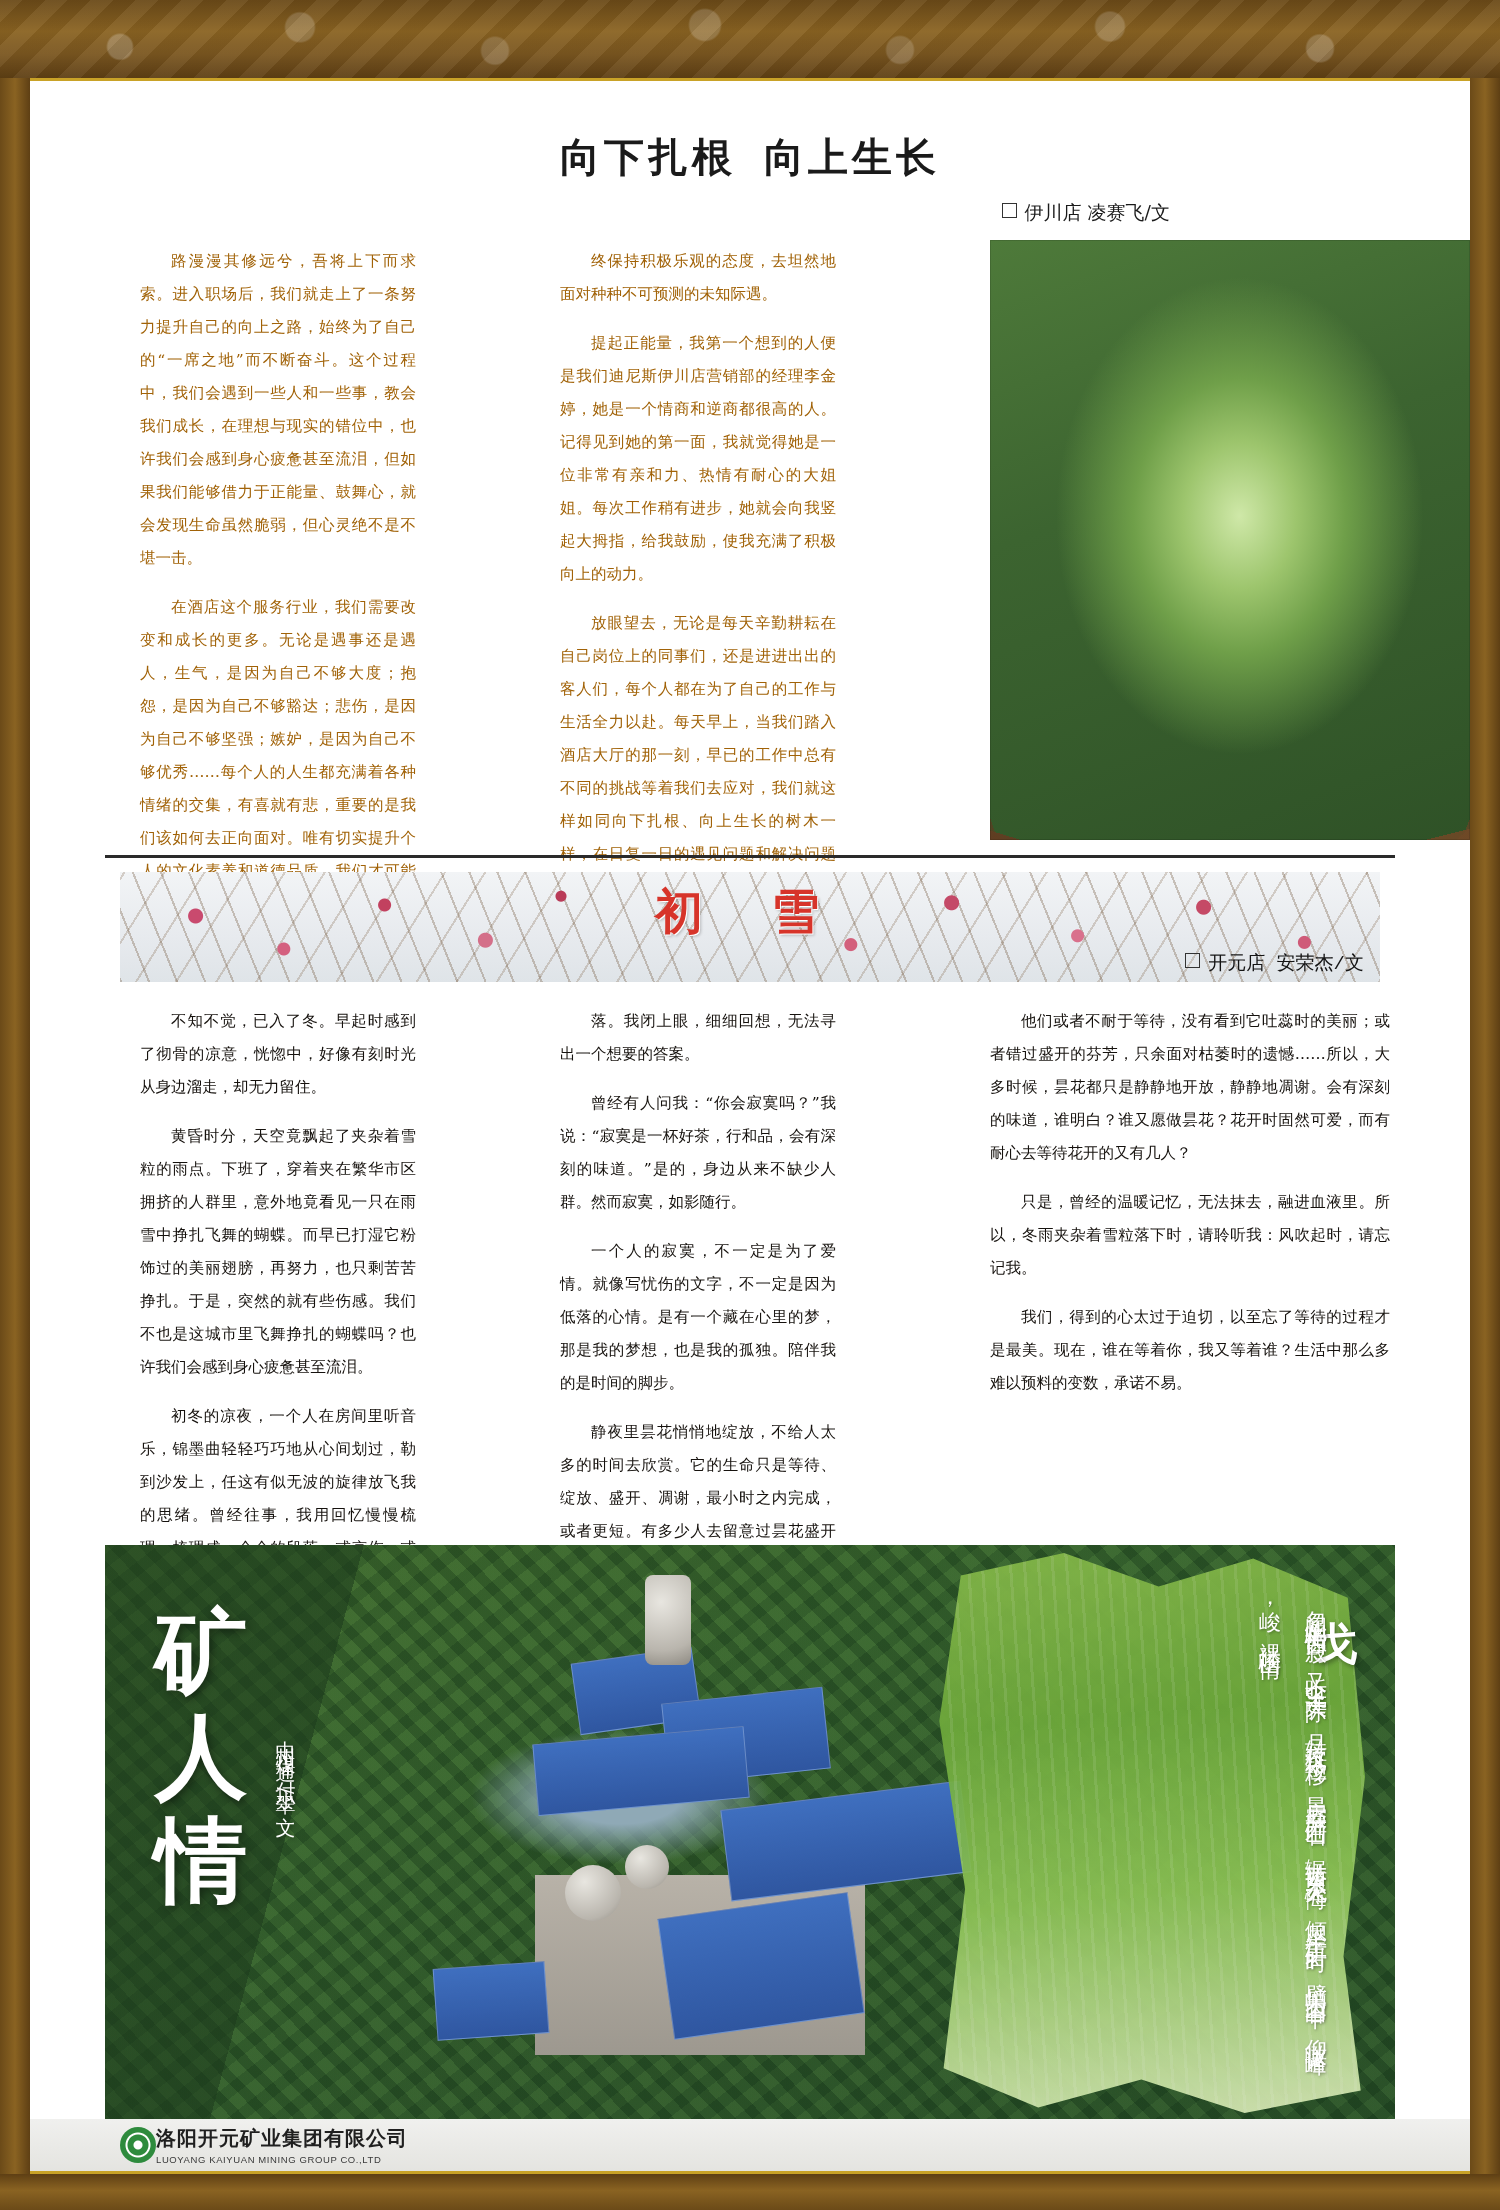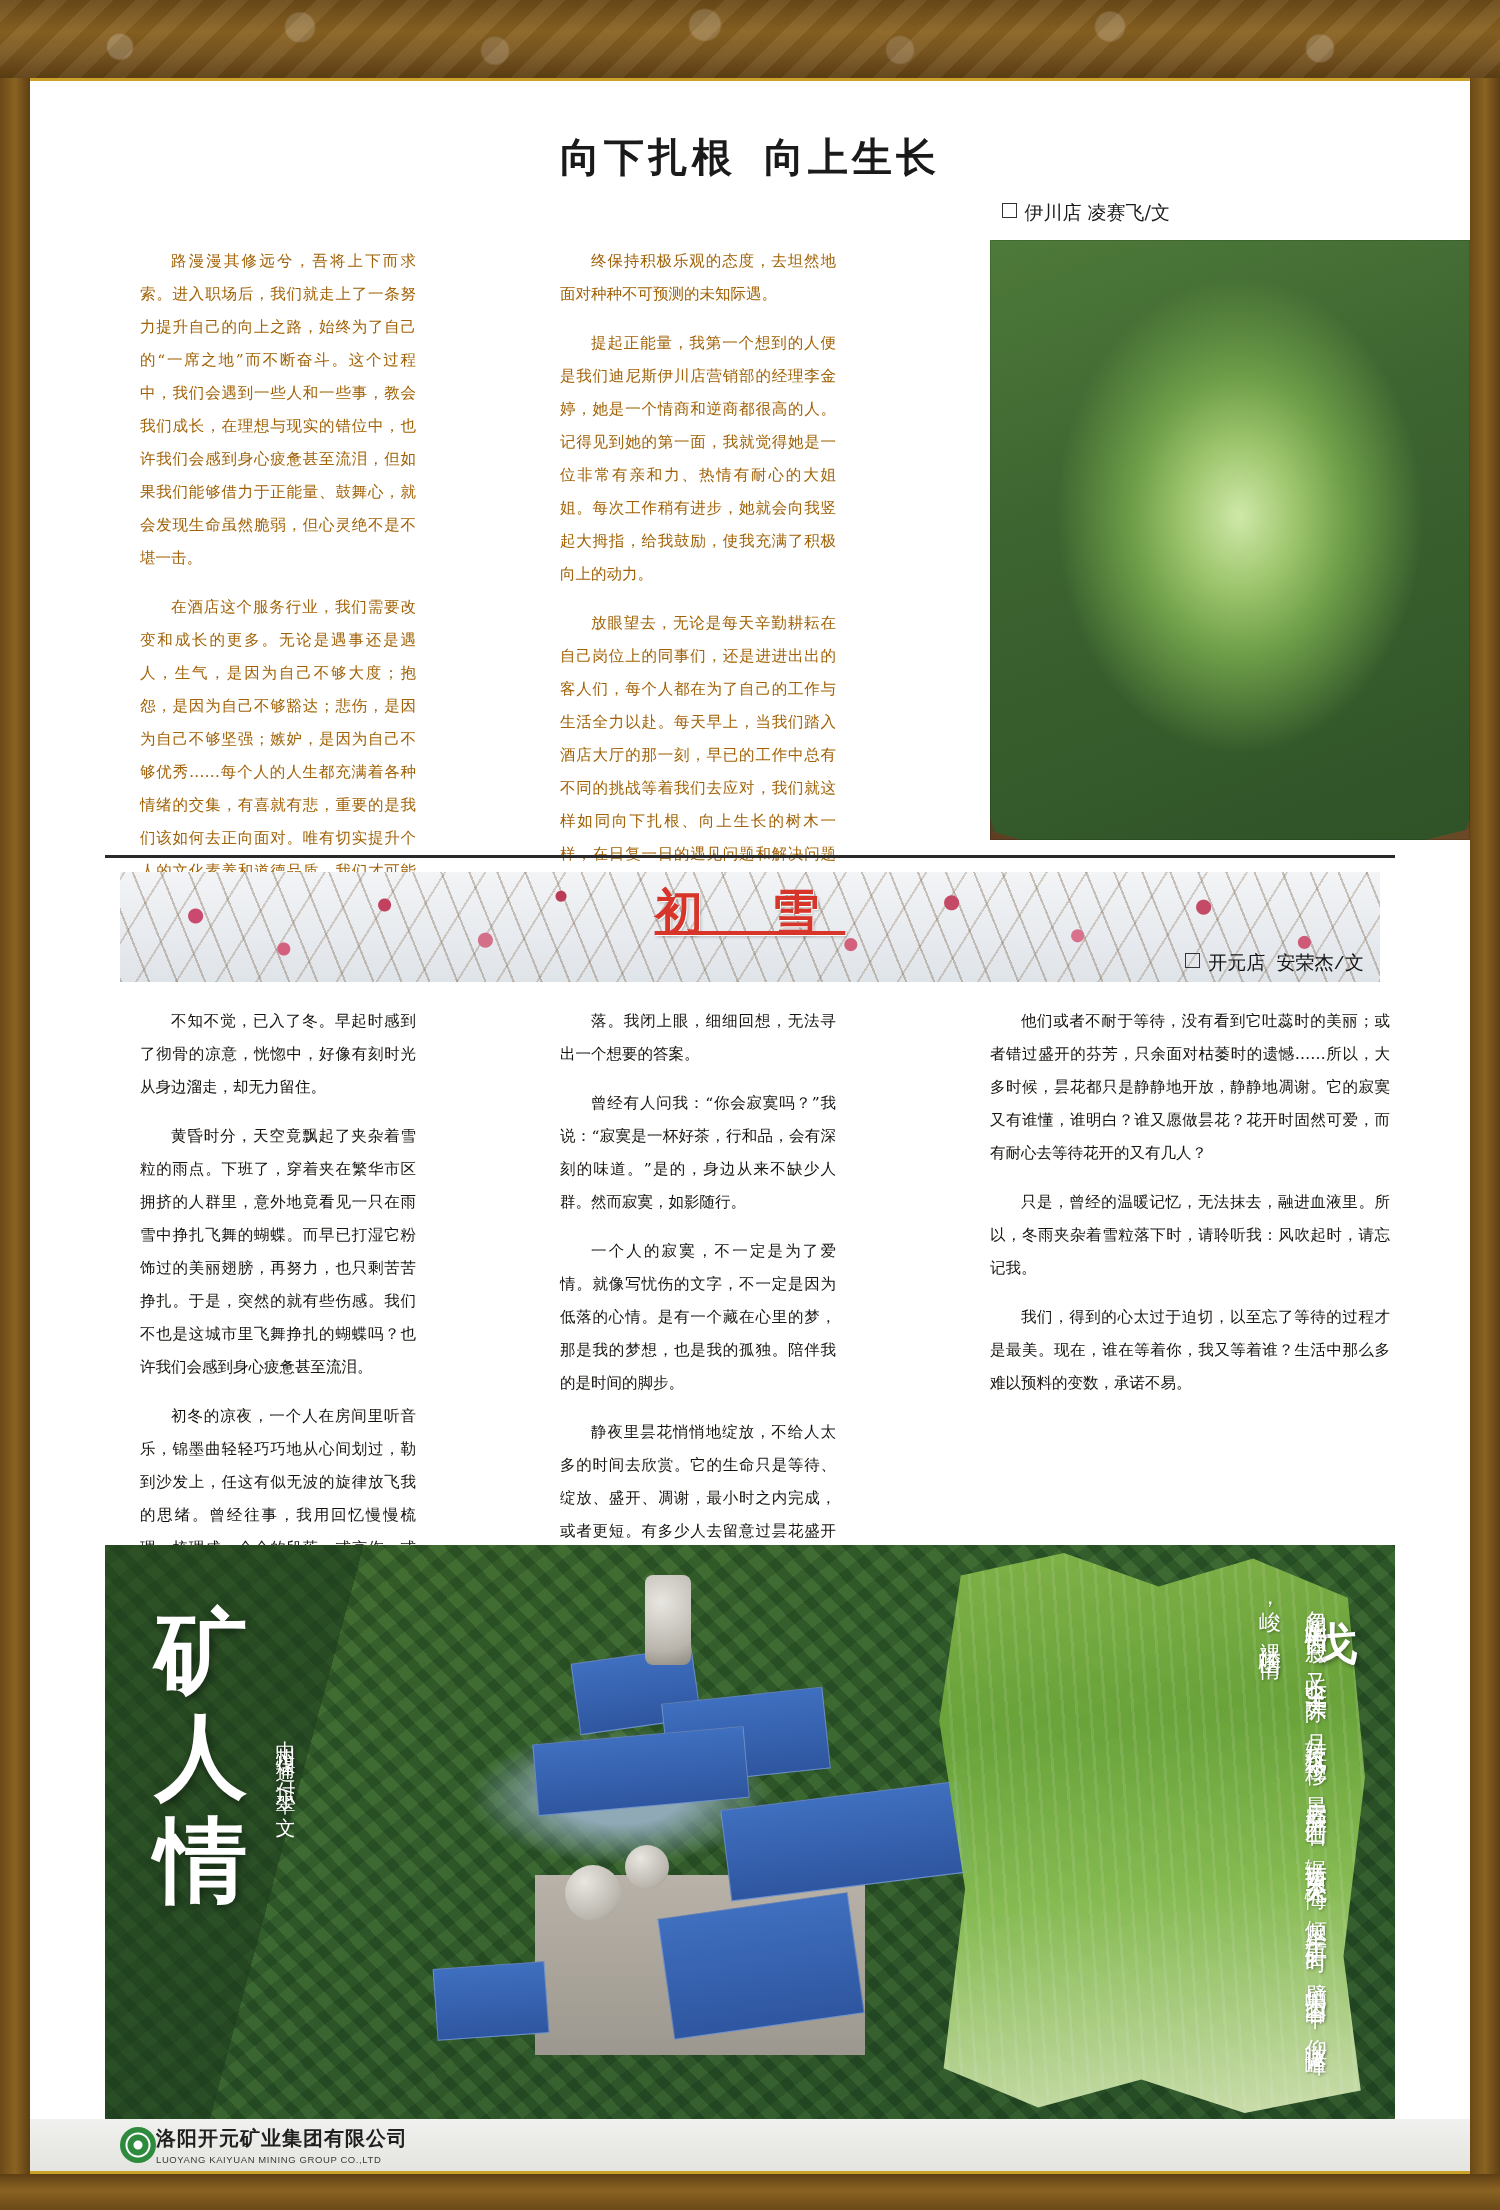--- a/index.html
+++ b/index.html
@@ -150,21 +150,20 @@
     position: absolute;
     left: 0; top: 8px;
     width: 1260px;
     text-align: center;
     font-family: "DejaVu Serif", serif;
     font-size: 48px;
     font-weight: bold;
     letter-spacing: 26px;
     color: #d7342a;
     text-shadow: 1px 1px 0 #fff, 2px 2px 3px rgba(0,0,0,0.22);
-    text-decoration: underline;
   }
   .byline-2 {
     position: absolute;
     right: 16px; bottom: 6px;
     font-size: 19px;
     color: #141414;
     font-family: Liberation Mono, monospace;
   }
 
   
@@ -339,21 +338,21 @@
     <p>黄昏时分，天空竟飘起了夹杂着雪粒的雨点。下班了，穿着夹在繁华市区拥挤的人群里，意外地竟看见一只在雨雪中挣扎飞舞的蝴蝶。而早已打湿它粉饰过的美丽翅膀，再努力，也只剩苦苦挣扎。于是，突然的就有些伤感。我们不也是这城市里飞舞挣扎的蝴蝶吗？也许我们会感到身心疲惫甚至流泪。</p>
     <p>初冬的凉夜，一个人在房间里听音乐，锦墨曲轻轻巧巧地从心间划过，勒到沙发上，任这有似无波的旋律放飞我的思绪。曾经往事，我用回忆慢慢梳理，梳理成一个个的段落。或哀伤、或感动、或喜悦、或悲沉的一个个段</p>
   </div>
   <div class="art2-col a2c2">
     <p>落。我闭上眼，细细回想，无法寻出一个想要的答案。</p>
     <p>曾经有人问我：“你会寂寞吗？”我说：“寂寞是一杯好茶，行和品，会有深刻的味道。”是的，身边从来不缺少人群。然而寂寞，如影随行。</p>
     <p>一个人的寂寞，不一定是为了爱情。就像写忧伤的文字，不一定是因为低落的心情。是有一个藏在心里的梦，那是我的梦想，也是我的孤独。陪伴我的是时间的脚步。</p>
     <p>静夜里昙花悄悄地绽放，不给人太多的时间去欣赏。它的生命只是等待、绽放、盛开、凋谢，最小时之内完成，或者更短。有多少人去留意过昙花盛开时的娇媚，闻过它的幽香？</p>
   </div>
   <div class="art2-col a2c3">
-    <p>他们或者不耐于等待，没有看到它吐蕊时的美丽；或者错过盛开的芬芳，只余面对枯萎时的遗憾……所以，大多时候，昙花都只是静静地开放，静静地凋谢。它的寂寞又有谁懂，谁明白？谁又愿做昙花？花开时固然可爱，而有耐心去等待花开的又有几人？</p>
+    <p>他们或者不耐于等待，没有看到它吐蕊时的美丽；或者错过盛开的芬芳，只余面对枯萎时的遗憾……所以，大多时候，昙花都只是静静地开放，静静地凋谢。会有深刻的味道，谁明白？谁又愿做昙花？花开时固然可爱，而有耐心去等待花开的又有几人？</p>
     <p>只是，曾经的温暖记忆，无法抹去，融进血液里。所以，冬雨夹杂着雪粒落下时，请聆听我：风吹起时，请忘记我。</p>
     <p>我们，得到的心太过于迫切，以至忘了等待的过程才是最美。现在，谁在等着你，我又等着谁？生活中那么多难以预料的变数，承诺不易。</p>
   </div>
 
   <div class="bottom-photo">
     <div class="yard" style="left:430px; top:330px; width:330px; height:180px;"></div>
     <div class="roof" style="left:470px; top:110px; width:120px; height:70px; transform:rotate(-8deg);"></div>
     <div class="roof" style="left:560px; top:150px; width:160px; height:80px; transform:rotate(-6deg);"></div>
     <div class="roof" style="left:430px; top:190px; width:210px; height:70px; transform:rotate(-5deg);"></div>
     <div class="roof" style="left:620px; top:250px; width:240px; height:90px; transform:rotate(-7deg);"></div>

